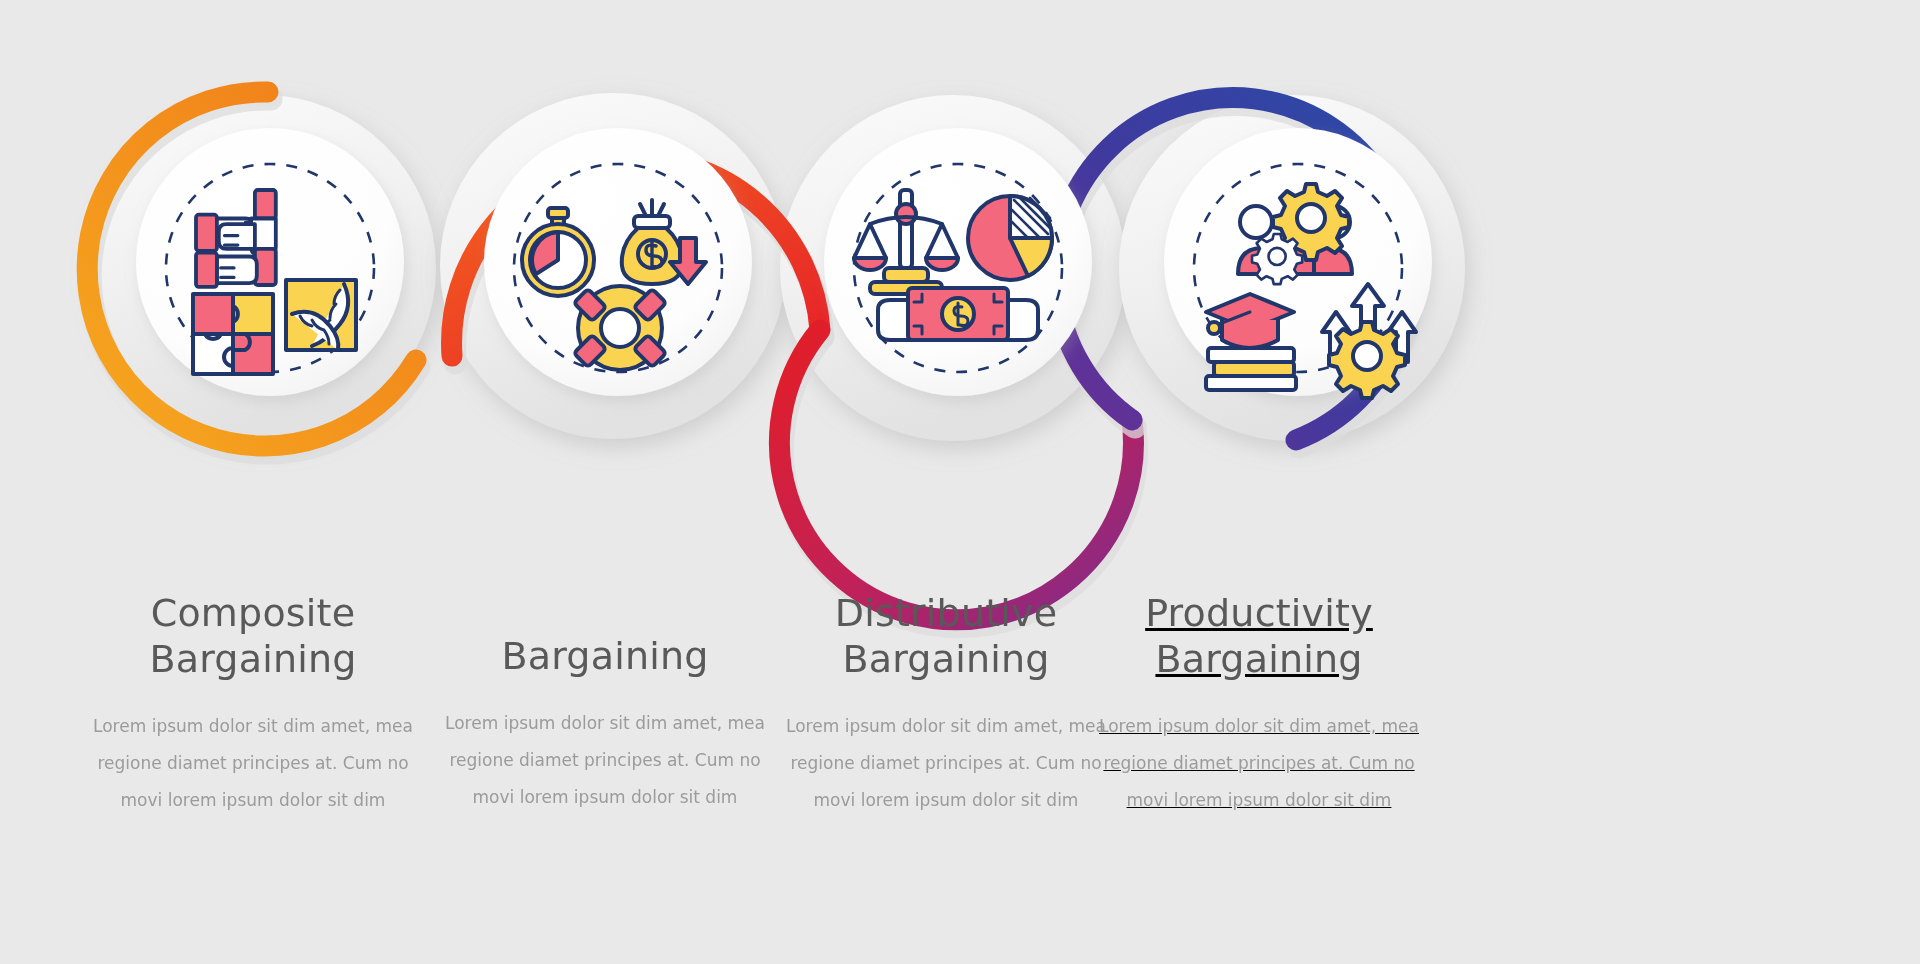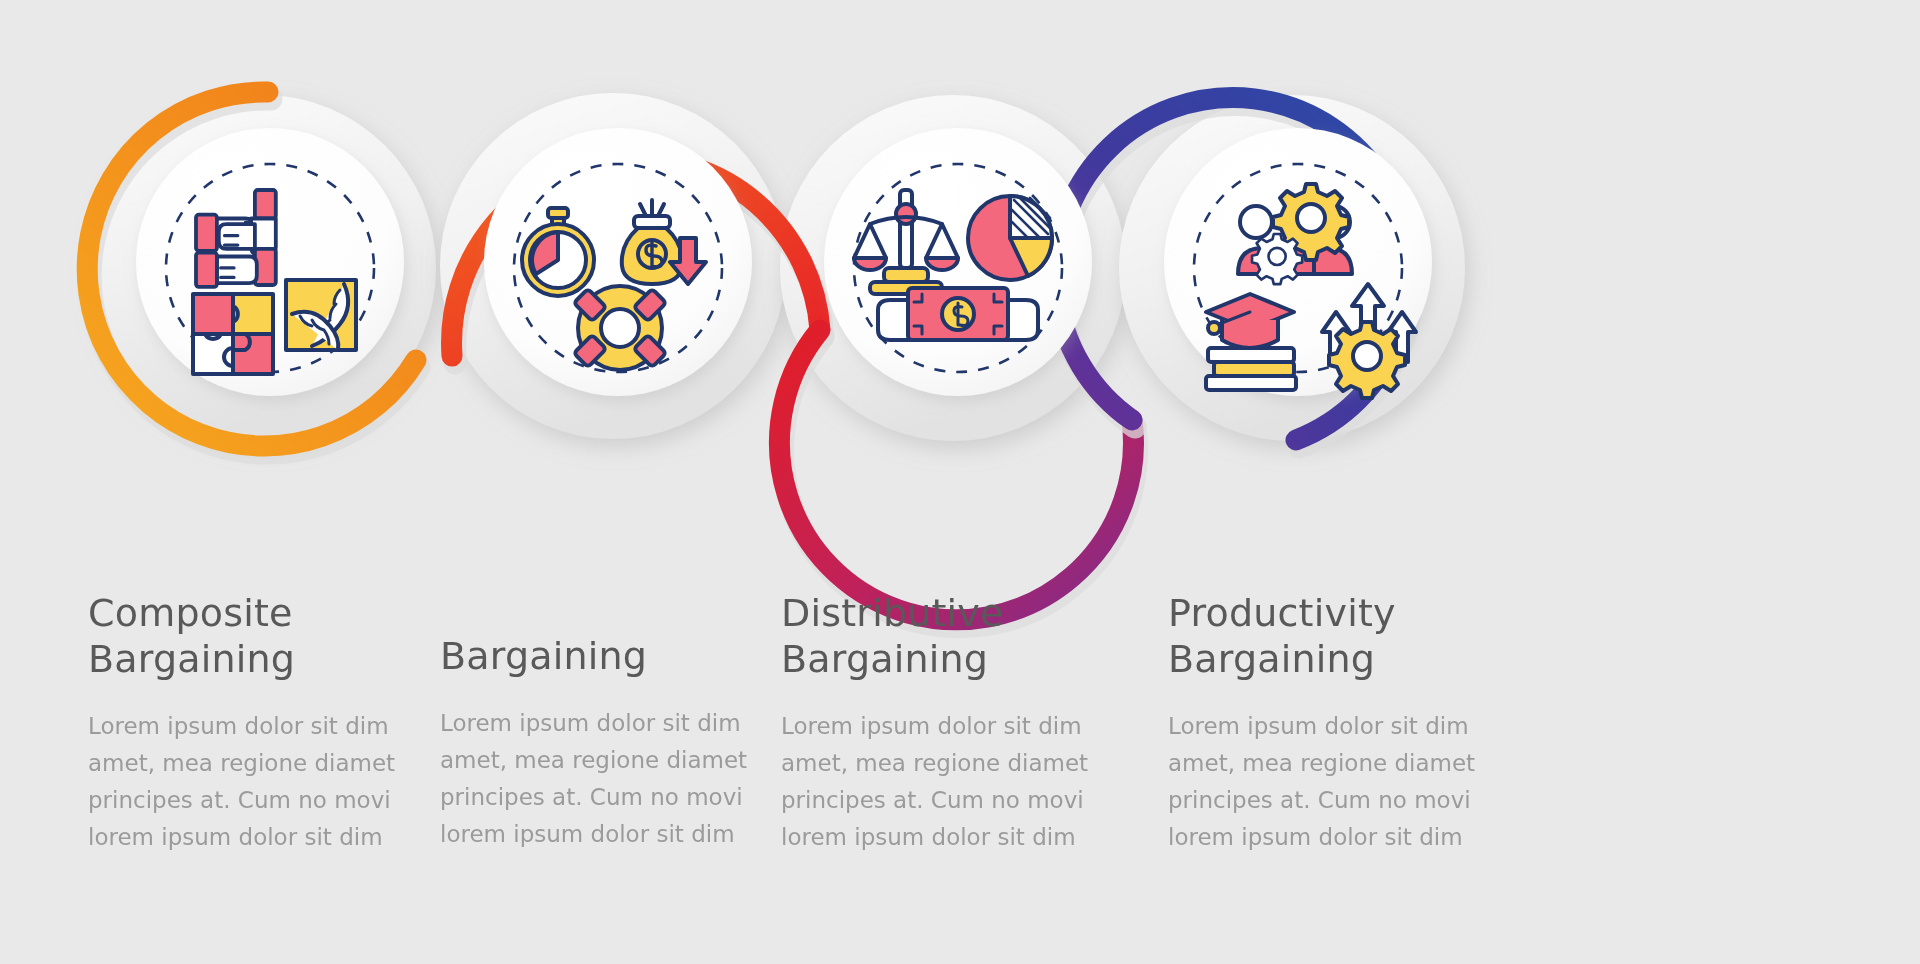--- a/index.html
+++ b/index.html
@@ -9,43 +9,43 @@
     font-family:"Liberation Sans", sans-serif;
     overflow:hidden;
     position:relative;
   }
   #stage{position:absolute;inset:0;}
   .svg-layer{position:absolute;left:0;top:0;width:1920px;height:964px;}
   .texts{position:absolute;left:0;top:0;width:1920px;height:964px;}
   .col{
     position:absolute;
     width:330px;
-    text-align:left;
+    text-align:center;
   }
   .col h2{
     margin:0;
     font-family:"DejaVu Sans", sans-serif;
     font-weight:400;
     font-size:38px;
     line-height:46px;
     color:#595959;
     letter-spacing:.2px;
   }
   .col p{
     margin:26px 0 0 0;
     font-family:"DejaVu Sans", sans-serif;
     font-weight:400;
-    font-size:23px;
+    font-size:17px;
     line-height:37px;
     color:#9b9b9b;
   }
   .c1{left:88px;top:590px;}
   .c2{left:440px;top:587px;}
   .c3{left:781px;top:590px;}
-  .c4{left:1168px;top:590px;}
+  .c4{left:1094px;top:590px;text-decoration:underline;}
   .c1 p,.c2 p{ }
 </style>
 </head>
 <body>
 
 <div id="stage">
 
   <svg class="svg-layer" viewBox="0 0 1920 964">
     <defs>
       <linearGradient id="g1" x1="0" y1="1" x2="1" y2="0">

